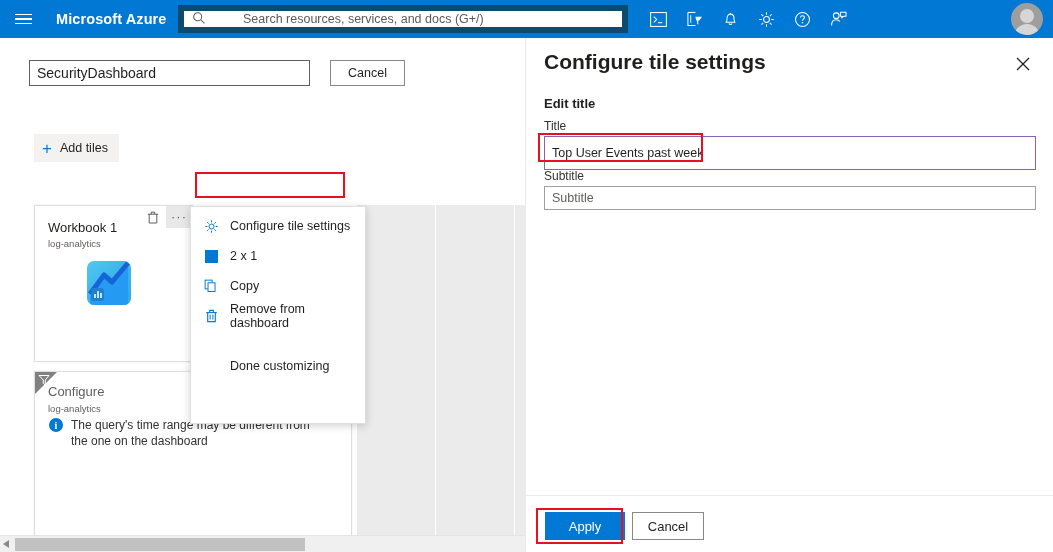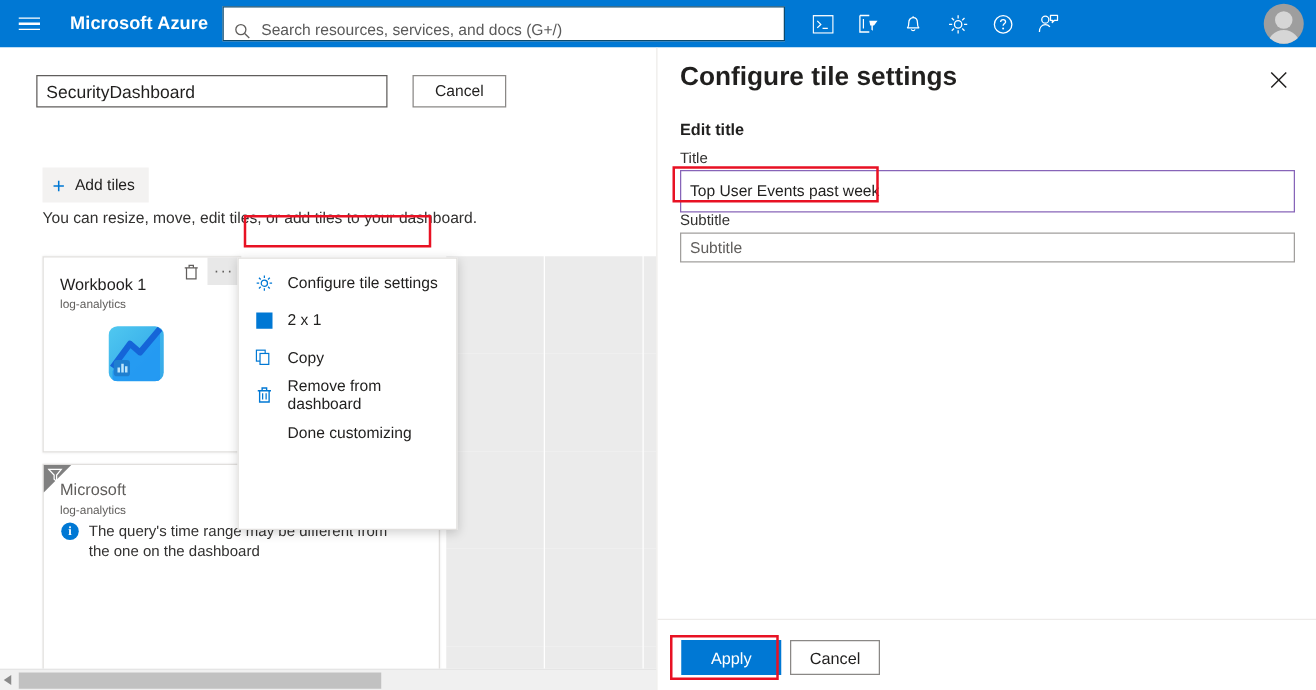--- a/index.html
+++ b/index.html
@@ -23,22 +23,23 @@
     align-items:center; justify-content:center; gap:3px; cursor:pointer;
     margin-left:4px;
   }
   .hamburger span { display:block; width:17px; height:1.5px; background:#fff; }
   .brand {
     color:#fff; font-size:14.5px; font-weight:700; letter-spacing:.1px;
     margin-left:14px; white-space:nowrap;
   }
   .searchwrap {
     position:absolute; left:178px; top:5px; width:450px; height:28px;
-    background:#ffffff; display:flex; align-items:flex-end; padding:0 8px;
-    border:1px solid #0c4a6e;
+    background:#ffffff; display:flex; align-items:flex-start; padding:0 8px;
+    border:6px solid #0c4a6e;
+    gap:29px;
   }
   .searchwrap .mag { flex:0 0 auto; margin-right:6px; display:block; }
   .searchwrap input {
     border:0; outline:0; flex:1 1 auto; font-size:12.5px;
     font-family:"Segoe UI","Liberation Sans",sans-serif; color:#323130;
     background:transparent;
   }
   .searchwrap input::placeholder { color:#5a5a5a; }
 
   .topicons { position:absolute; left:640px; top:0; height:38px; display:flex; align-items:center; }
@@ -132,21 +133,21 @@
     position:absolute; left:190px; top:168px; width:176px; height:218px;
     background:#fff; border:1px solid #e1dfdd; box-shadow:0 2px 8px rgba(0,0,0,.18);
     padding:4px 0; z-index:40;
   }
   .ctxitem {
     height:30px; display:flex; align-items:center; padding-left:12px;
     font-size:12.5px; color:#201f1e; cursor:pointer;
   }
   .ctxicon { width:16px; height:16px; margin-right:11px; display:flex; align-items:center; justify-content:center; flex:0 0 auto; }
   .sq { width:13px; height:13px; background:#0078d4; }
-  .ctxitem.noicon { padding-left:39px; }
+  .ctxitem.noicon { padding-left:39px;margin-top:20px; }
   .redbox-menu {
     position:absolute; left:195px; top:172px; width:150px; height:26px;
     border:2px solid #e81123; pointer-events:none; z-index:45;
   }
 
   
   .blade {
     position:absolute; left:525px; top:38px; width:528px; height:514px;
     background:#ffffff; border-left:1px solid #edebe9;
   }
@@ -288,21 +289,20 @@
 
     <div class="topcancel">
       <span>Cancel</span>
     </div>
 
     <div class="addtiles">
       <span class="plus">+</span>
       <span>Add tiles</span>
     </div>
 
-    <div class="hinttext">You can resize, move, edit tiles, or add tiles to your dashboard.</div>
 
     <div class="grid" id="grid">
         <div class="cell" style="left: 357px; top: 7px;"></div>
         <div class="cell" style="left: 436px; top: 7px;"></div>
         <div class="cell" style="left: 515px; top: 7px;"></div>
         <div class="cell" style="left: 357px; top: 85px;"></div>
         <div class="cell" style="left: 436px; top: 85px;"></div>
         <div class="cell" style="left: 515px; top: 85px;"></div>
         <div class="cell" style="left: 357px; top: 163px;"></div>
         <div class="cell" style="left: 436px; top: 163px;"></div>
@@ -339,21 +339,21 @@
             <i style="height:5px"></i>
         </div>
       </div>
     </div>
 
     <div class="tile-analytics">
       <div class="filter-corner"></div>
       <svg class="filter-glyph" width="13" height="13" viewBox="0 0 13 13">
         <polygon points="1,1.5 11,1.5 7.3,6 7.3,11 5.3,9.4 5.3,6" fill="none" stroke="#ffffff" stroke-width="1"></polygon>
       </svg>
-      <div class="an-title">Microsoft</div>
+      <div class="an-title">Configure</div>
       <div class="an-sub">log-analytics</div>
       <div class="an-info">
         <div class="info-dot">i</div>
         <div class="an-msg">The query's time range may be different from the one on the dashboard</div>
       </div>
     </div>
 
     <div class="ctxmenu" id="ctxmenu">
         <div class="ctxitem">
           <span class="ctxicon">

